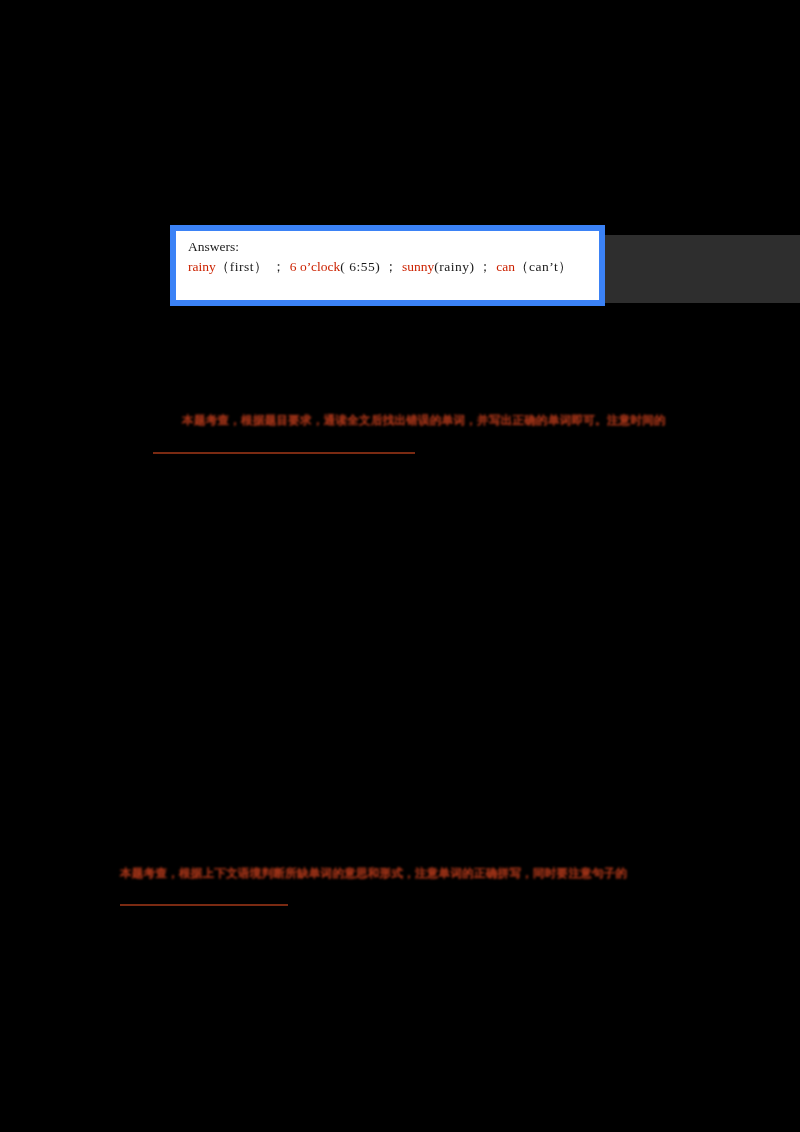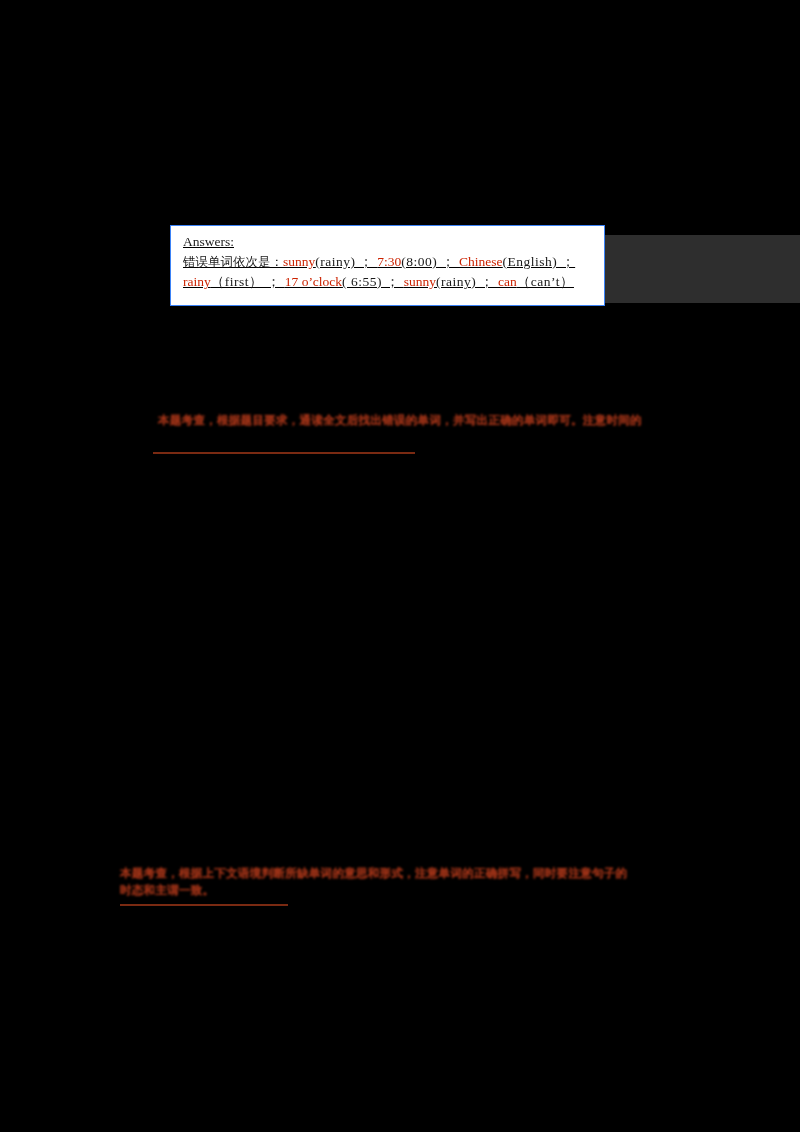--- a/index.html
+++ b/index.html
@@ -26,24 +26,23 @@
   }
 
   
   .answer-box {
     position: absolute;
     left: 170px;
     top: 225px;
     width: 435px;
     height: 81px;
     background: #ffffff;
-    border: 1px solid #3b82f6;
+    border: 6px solid #3b82f6;
     box-sizing: border-box;
     padding: 6px 10px 0 12px;
-    text-decoration: underline;
   }
   .answer-line {
     font-size: 13.5px;
     line-height: 20px;
     color: #1a1a1a;
     white-space: nowrap;
   }
   .answer-line .hl {
     color: #cc2200;
   }
@@ -64,20 +63,21 @@
     font-size: 11.5px;
     line-height: 17px;
     letter-spacing: 0.3px;
     filter: blur(0.9px);
     text-shadow: 0 0 1px rgba(163,52,24,0.8);
   }
   .annot-1 {
     left: 120px;
     top: 412px;
     width: 570px;
+    text-align: center;
   }
   .annot-1 .l1 { padding-left: 38px; }
   .annot-2 {
     left: 120px;
     top: 865px;
     width: 570px;
   }
   .underline-bar {
     position: absolute;
     background: #7a2a12;
@@ -88,29 +88,25 @@
   .ul-2 { left: 120px; top: 904px; width: 168px; }
 </style>
 </head>
 <body>
 
 <div class="dark-band"></div>
 
 <div class="answer-box">
   <div class="answer-line">Answers:</div>
   <div class="answer-line">
-    <span class="cjk">错误单词依次是：</span><span class="hl">sunny</span><span class="sep">(rainy)  ；  </span><span class="hl">7:30</span><span class="sep">(8:00)  ；  </span><span class="hl">Chinese</span><span class="sep">(English)  ；</span>
-  </div>
-  <div class="answer-line">
-    <span class="hl">rainy</span><span class="sep">（first）  ；   </span><span class="hl">17  o’clock</span><span class="sep">(  6:55)  ；  </span><span class="hl">sunny</span><span class="sep">(rainy)  ；  </span><span class="hl">can</span><span class="sep">（can’t）</span>
+    <span class="hl">rainy</span><span class="sep">（first）  ；   </span><span class="hl">6  o’clock</span><span class="sep">(  6:55)  ；  </span><span class="hl">sunny</span><span class="sep">(rainy)  ；  </span><span class="hl">can</span><span class="sep">（can’t）</span>
   </div>
 </div>
 
 <div class="annot annot-1">
   <div class="l1">本题考查，根据题目要求，通读全文后找出错误的单词，并写出正确的单词即可。注意时间的</div>
 </div>
 <div class="underline-bar ul-1"></div>
 
 <div class="annot annot-2">
   <div>本题考查，根据上下文语境判断所缺单词的意思和形式，注意单词的正确拼写，同时要注意句子的</div>
-  <div>时态和主谓一致。</div>
 </div>
 <div class="underline-bar ul-2"></div>
 
 </body></html>

